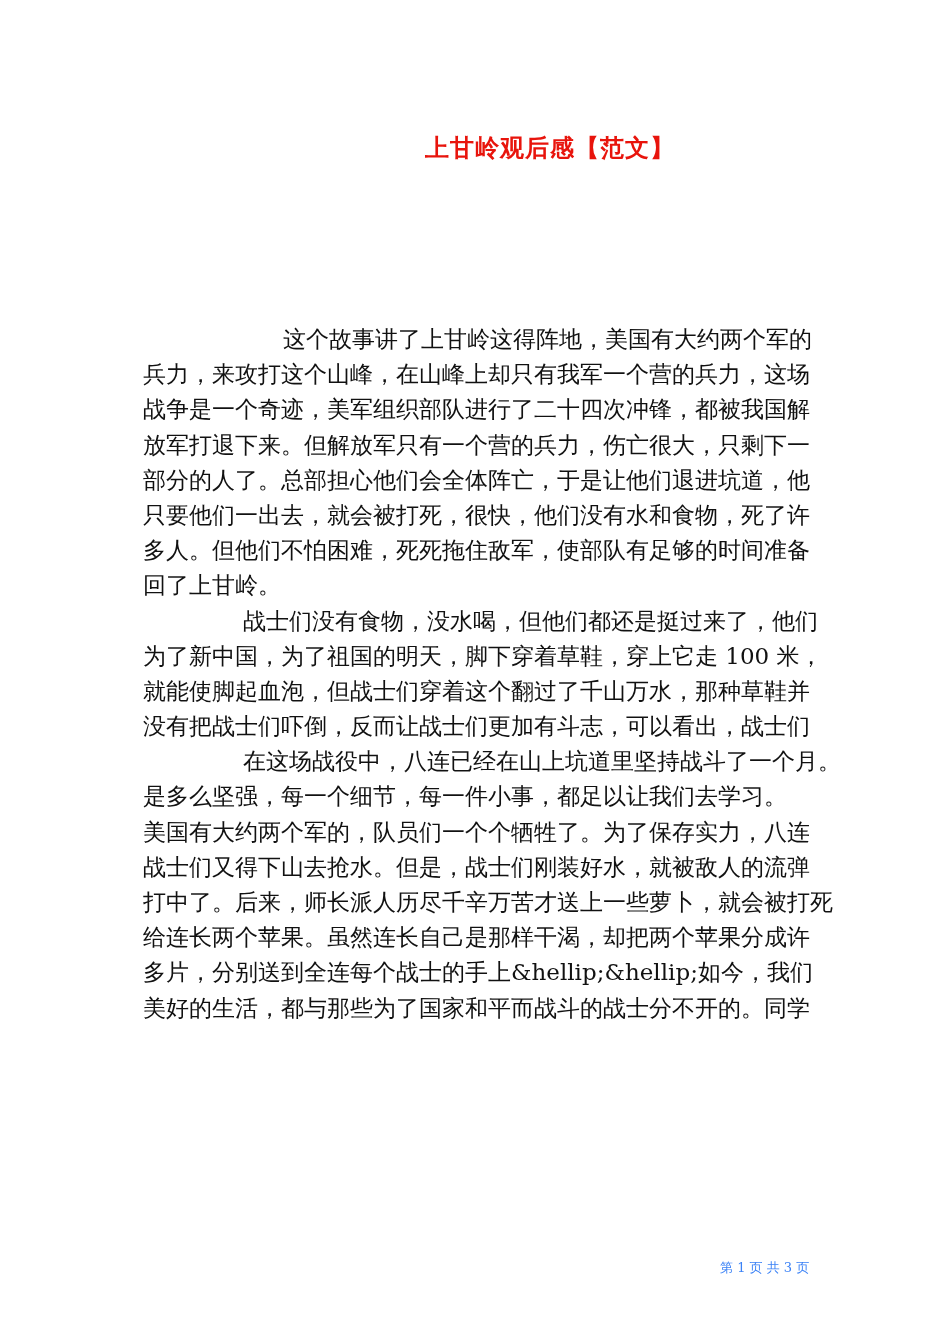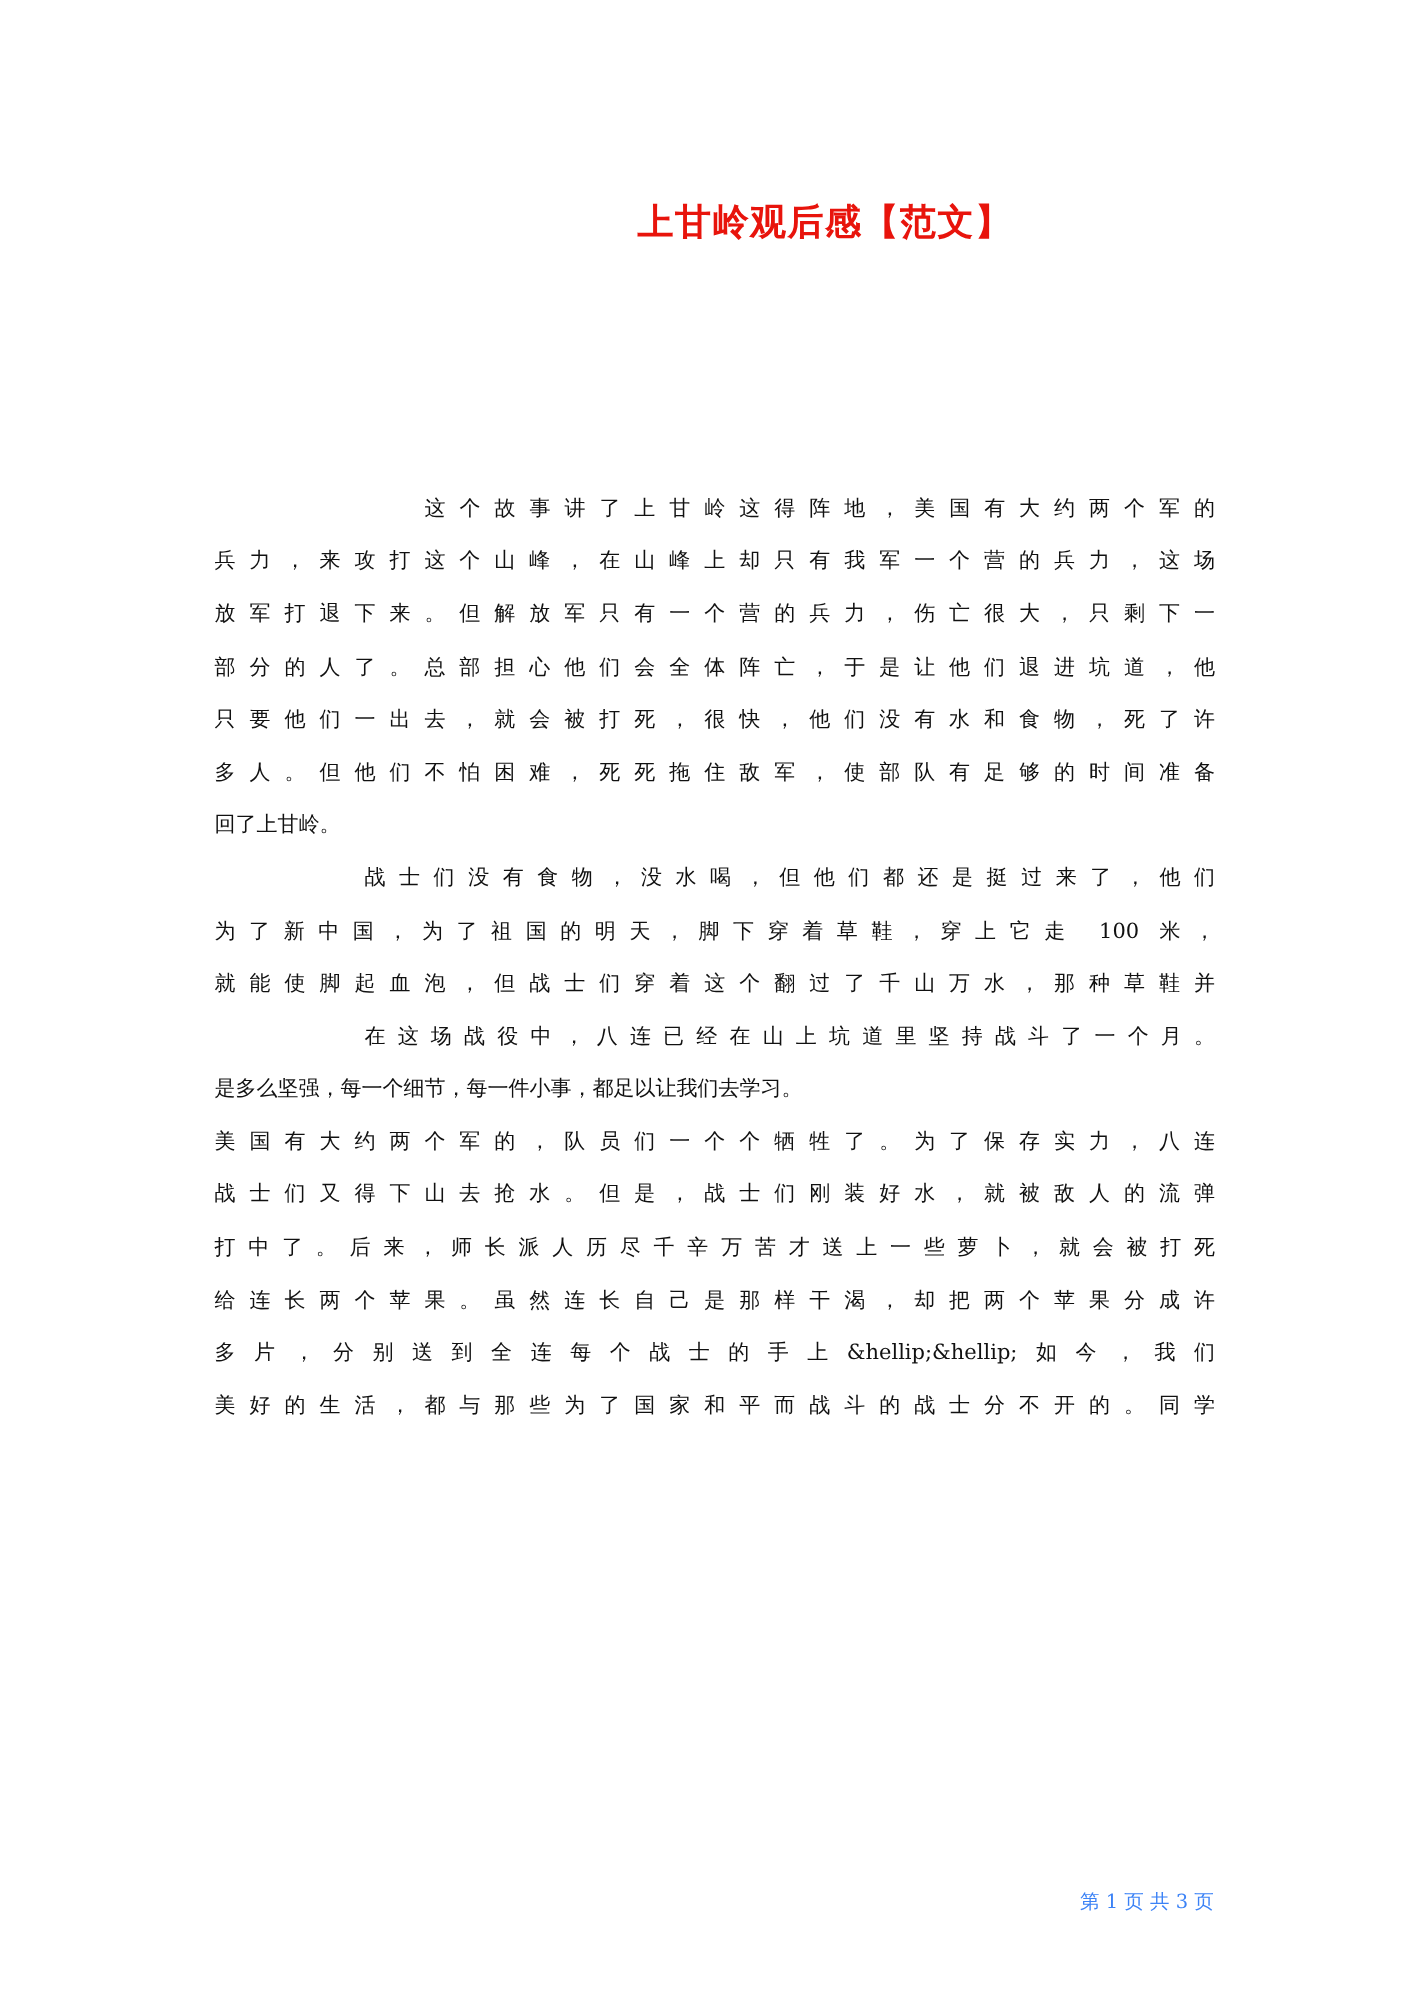--- a/index.html
+++ b/index.html
@@ -35,21 +35,21 @@
       font-weight: bold;
       font-size: 24px;
       color: #e8140c;
       letter-spacing: 1px;
     }
     .body-text {
       position: absolute;
       left: 143px;
       top: 322px;
       width: 667px;
-      font-size: 14px;
+      font-size: 23px;
       line-height: 35.2px;
       text-align: justify;
     }
     .body-text .line {
       display: block;
       white-space: nowrap;
       height: 35.2px;
       text-align-last: justify;
       text-align: justify;
       overflow: visible;
@@ -75,29 +75,31 @@
 </head>
 <body>
 
 <div class="page">
   <div class="title">上甘岭观后感【范文】</div>
 
   <div class="body-text">
 
     <span class="line indent">这个故事讲了上甘岭这得阵地，美国有大约两个军的</span>
     <span class="line">兵力，来攻打这个山峰，在山峰上却只有我军一个营的兵力，这场</span>
+    <span class="line">战争是一个奇迹，美军组织部队进行了二十四次冲锋，都被我国解</span>
     <span class="line">放军打退下来。但解放军只有一个营的兵力，伤亡很大，只剩下一</span>
     <span class="line">部分的人了。总部担心他们会全体阵亡，于是让他们退进坑道，他</span>
     <span class="line">只要他们一出去，就会被打死，很快，他们没有水和食物，死了许</span>
     <span class="line">多人。但他们不怕困难，死死拖住敌军，使部队有足够的时间准备</span>
     <span class="line last">回了上甘岭。</span>
 
     <span class="line indent2">战士们没有食物，没水喝，但他们都还是挺过来了，他们</span>
     <span class="line">为了新中国，为了祖国的明天，脚下穿着草鞋，穿上它走 100 米，</span>
     <span class="line">就能使脚起血泡，但战士们穿着这个翻过了千山万水，那种草鞋并</span>
+    <span class="line">没有把战士们吓倒，反而让战士们更加有斗志，可以看出，战士们</span>
     <span class="line indent2">在这场战役中，八连已经在山上坑道里坚持战斗了一个月。</span>
 
     <span class="line last">是多么坚强，每一个细节，每一件小事，都足以让我们去学习。</span>
     <span class="line">美国有大约两个军的，队员们一个个牺牲了。为了保存实力，八连</span>
     <span class="line">战士们又得下山去抢水。但是，战士们刚装好水，就被敌人的流弹</span>
     <span class="line">打中了。后来，师长派人历尽千辛万苦才送上一些萝卜，就会被打死</span>
     <span class="line">给连长两个苹果。虽然连长自己是那样干渴，却把两个苹果分成许</span>
     <span class="line">多片，分别送到全连每个战士的手上&amp;hellip;&amp;hellip;如今，我们</span>
     <span class="line">美好的生活，都与那些为了国家和平而战斗的战士分不开的。同学</span>
   </div>

